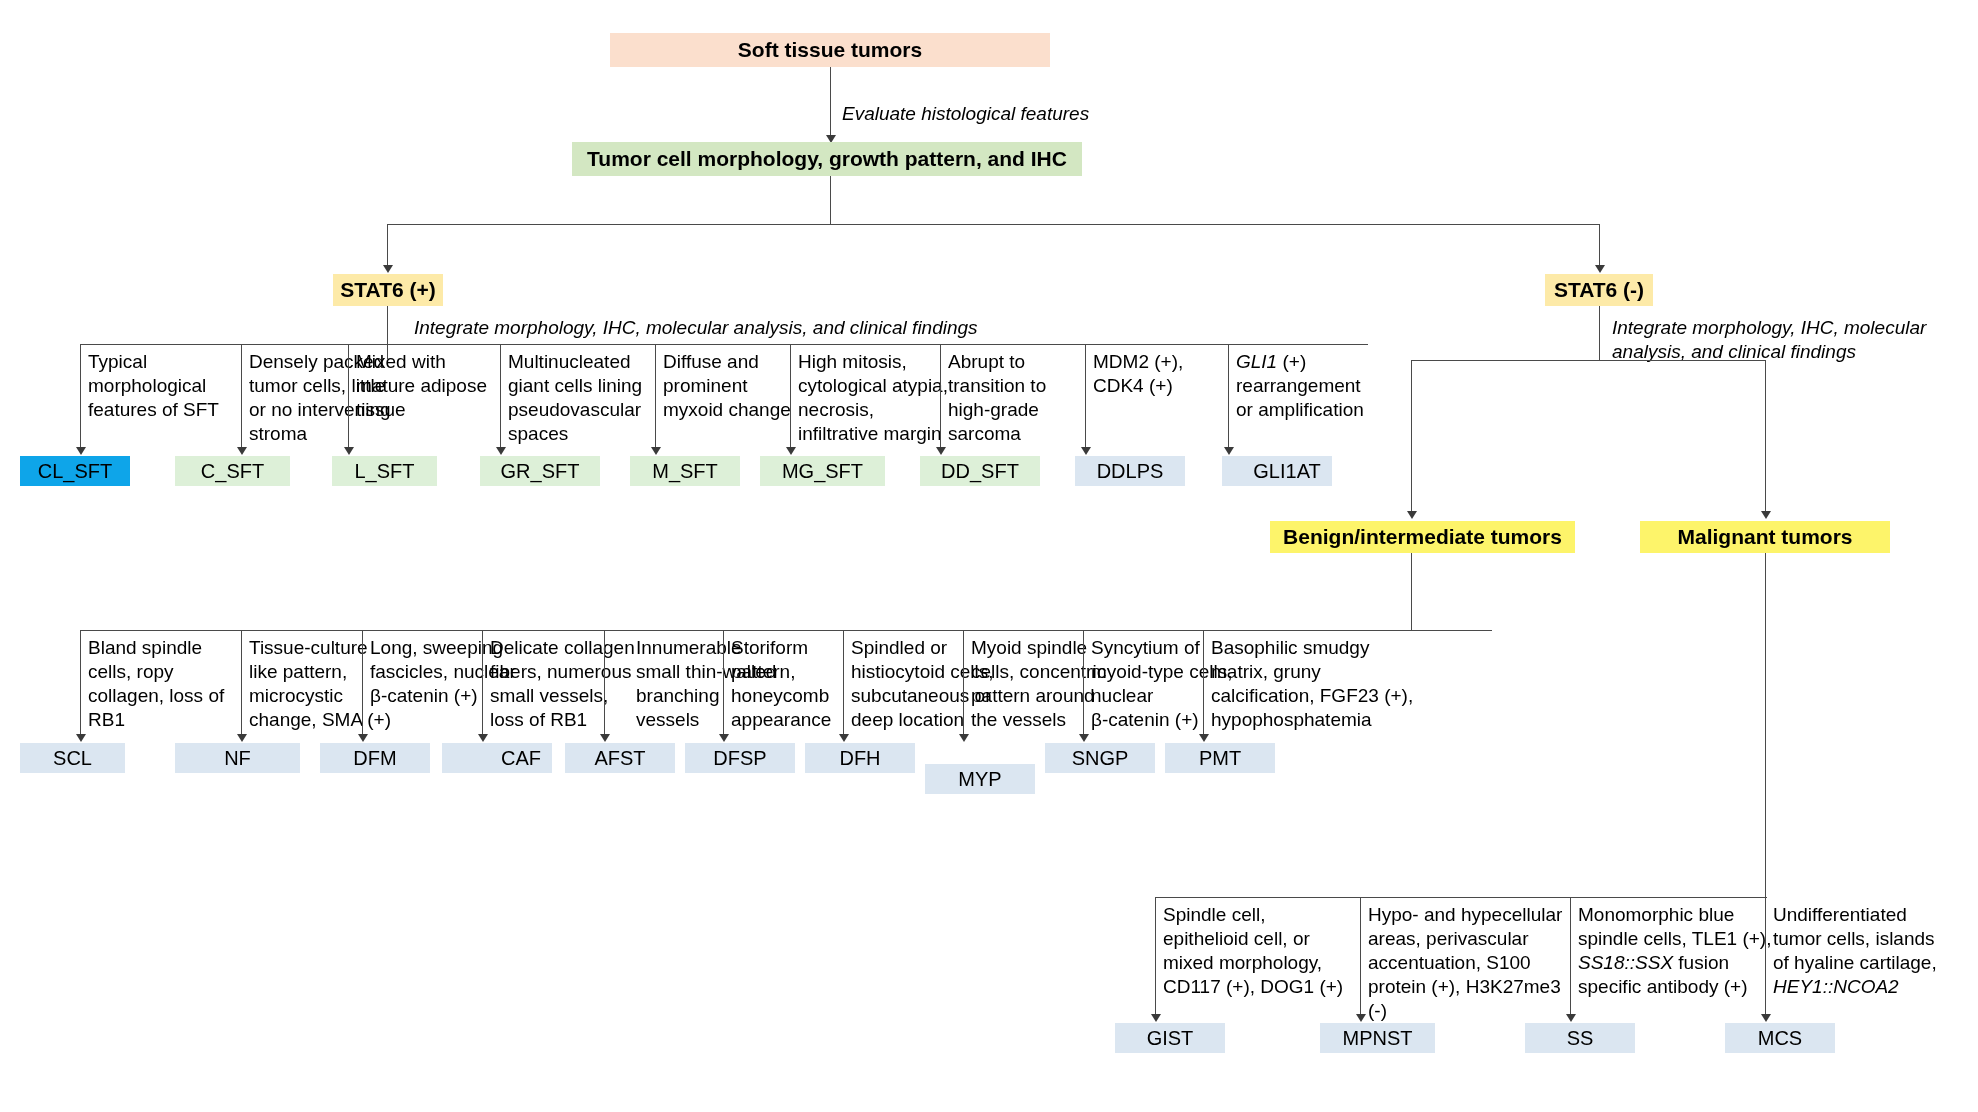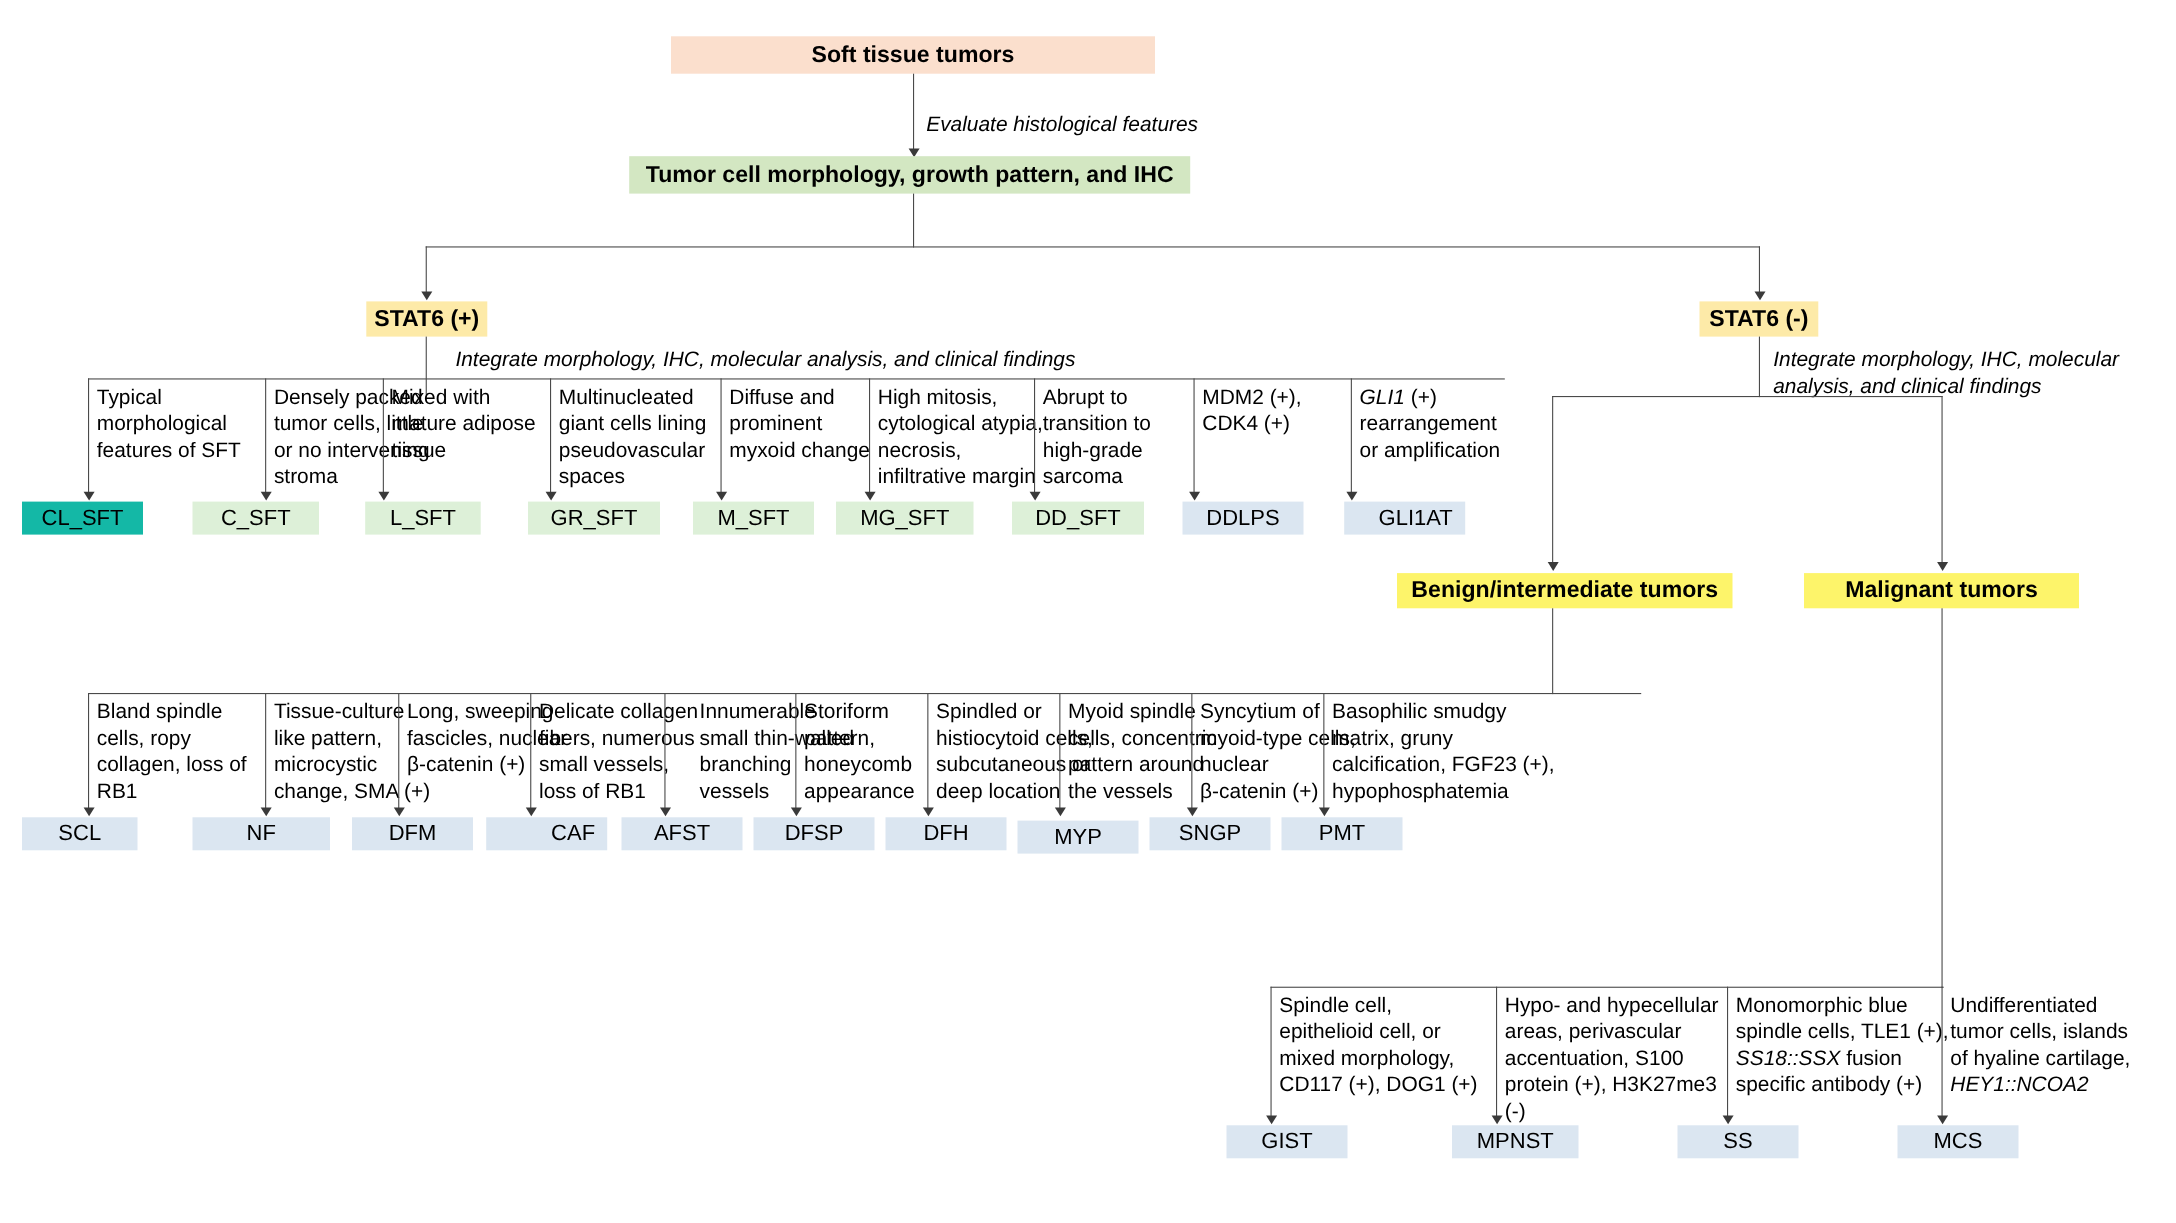--- a/index.html
+++ b/index.html
@@ -55,21 +55,21 @@
   <div class="note" style="left:414px;top:316px;width:700px;">Integrate morphology, IHC, molecular analysis, and clinical findings</div>
   <div class="note" style="left:1612px;top:316px;width:380px;">Integrate morphology, IHC, molecular
 analysis, and clinical findings</div>
 
   <div class="ln vl" style="left:387px;top:306px;height:53px;"></div>
   <div class="ln hl" style="left:80px;top:344px;width:1288px;"></div>
   <div id="sft-layer">
       <div class="ln vl" style="left: 80px; top: 344px; height: 104px;"></div>
       <div class="arw" style="left: 76px; top: 447px;"></div>
       <div class="desc" style="left: 88px; top: 350px; width: 170px;">Typical<br>morphological<br>features of SFT</div>
-      <div class="box leaf" style="left: 20px; top: 456px; width: 110px; height: 30px; background: #14b8a6;">CL_SFT</div>
+      <div class="box leaf" style="left: 20px; top: 456px; width: 110px; height: 30px; background: #0ea5e9;">CL_SFT</div>
       <div class="ln vl" style="left: 241px; top: 344px; height: 104px;"></div>
       <div class="arw" style="left: 237px; top: 447px;"></div>
       <div class="desc" style="left: 249px; top: 350px; width: 175px;">Densely packed<br>tumor cells, little<br>or no intervening<br>stroma</div>
       <div class="box leaf" style="left: 175px; top: 456px; width: 115px; height: 30px; background: rgb(221, 240, 216);">C_SFT</div>
       <div class="ln vl" style="left: 348px; top: 344px; height: 104px;"></div>
       <div class="arw" style="left: 344px; top: 447px;"></div>
       <div class="desc" style="left: 356px; top: 350px; width: 160px;">Mixed with<br>mature adipose<br>tissue</div>
       <div class="box leaf" style="left: 332px; top: 456px; width: 105px; height: 30px; background: rgb(221, 240, 216);">L_SFT</div>
       <div class="ln vl" style="left: 500px; top: 344px; height: 104px;"></div>
       <div class="arw" style="left: 496px; top: 447px;"></div>
@@ -134,21 +134,21 @@
       <div class="arw" style="left: 719px; top: 734px;"></div>
       <div class="desc" style="left: 731px; top: 636px; width: 160px;">Storiform<br>pattern,<br>honeycomb<br>appearance</div>
       <div class="box leaf" style="left: 685px; top: 743px; width: 110px; height: 30px; background: rgb(219, 230, 241);">DFSP</div>
       <div class="ln vl" style="left: 843px; top: 630px; height: 105px;"></div>
       <div class="arw" style="left: 839px; top: 734px;"></div>
       <div class="desc" style="left: 851px; top: 636px; width: 175px;">Spindled or<br>histiocytoid cells,<br>subcutaneous or<br>deep location</div>
       <div class="box leaf" style="left: 805px; top: 743px; width: 110px; height: 30px; background: rgb(219, 230, 241);">DFH</div>
       <div class="ln vl" style="left: 963px; top: 630px; height: 105px;"></div>
       <div class="arw" style="left: 959px; top: 734px;"></div>
       <div class="desc" style="left: 971px; top: 636px; width: 165px;">Myoid spindle<br>cells, concentric<br>pattern around<br>the vessels</div>
-      <div class="box leaf" style="left: 925px; top: 746px; width: 110px; height: 30px; background: rgb(219, 230, 241);">MYP</div>
+      <div class="box leaf" style="left: 925px; top: 764px; width: 110px; height: 30px; background: rgb(219, 230, 241);">MYP</div>
       <div class="ln vl" style="left: 1083px; top: 630px; height: 105px;"></div>
       <div class="arw" style="left: 1079px; top: 734px;"></div>
       <div class="desc" style="left: 1091px; top: 636px; width: 175px;">Syncytium of<br>myoid-type cells,<br>nuclear<br>β-catenin (+)</div>
       <div class="box leaf" style="left: 1045px; top: 743px; width: 110px; height: 30px; background: rgb(219, 230, 241);">SNGP</div>
       <div class="ln vl" style="left: 1203px; top: 630px; height: 105px;"></div>
       <div class="arw" style="left: 1199px; top: 734px;"></div>
       <div class="desc" style="left: 1211px; top: 636px; width: 215px;">Basophilic smudgy<br>matrix, gruny<br>calcification, FGF23 (+),<br>hypophosphatemia</div>
       <div class="box leaf" style="left: 1165px; top: 743px; width: 110px; height: 30px; background: rgb(219, 230, 241);">PMT</div>
     </div>
 

